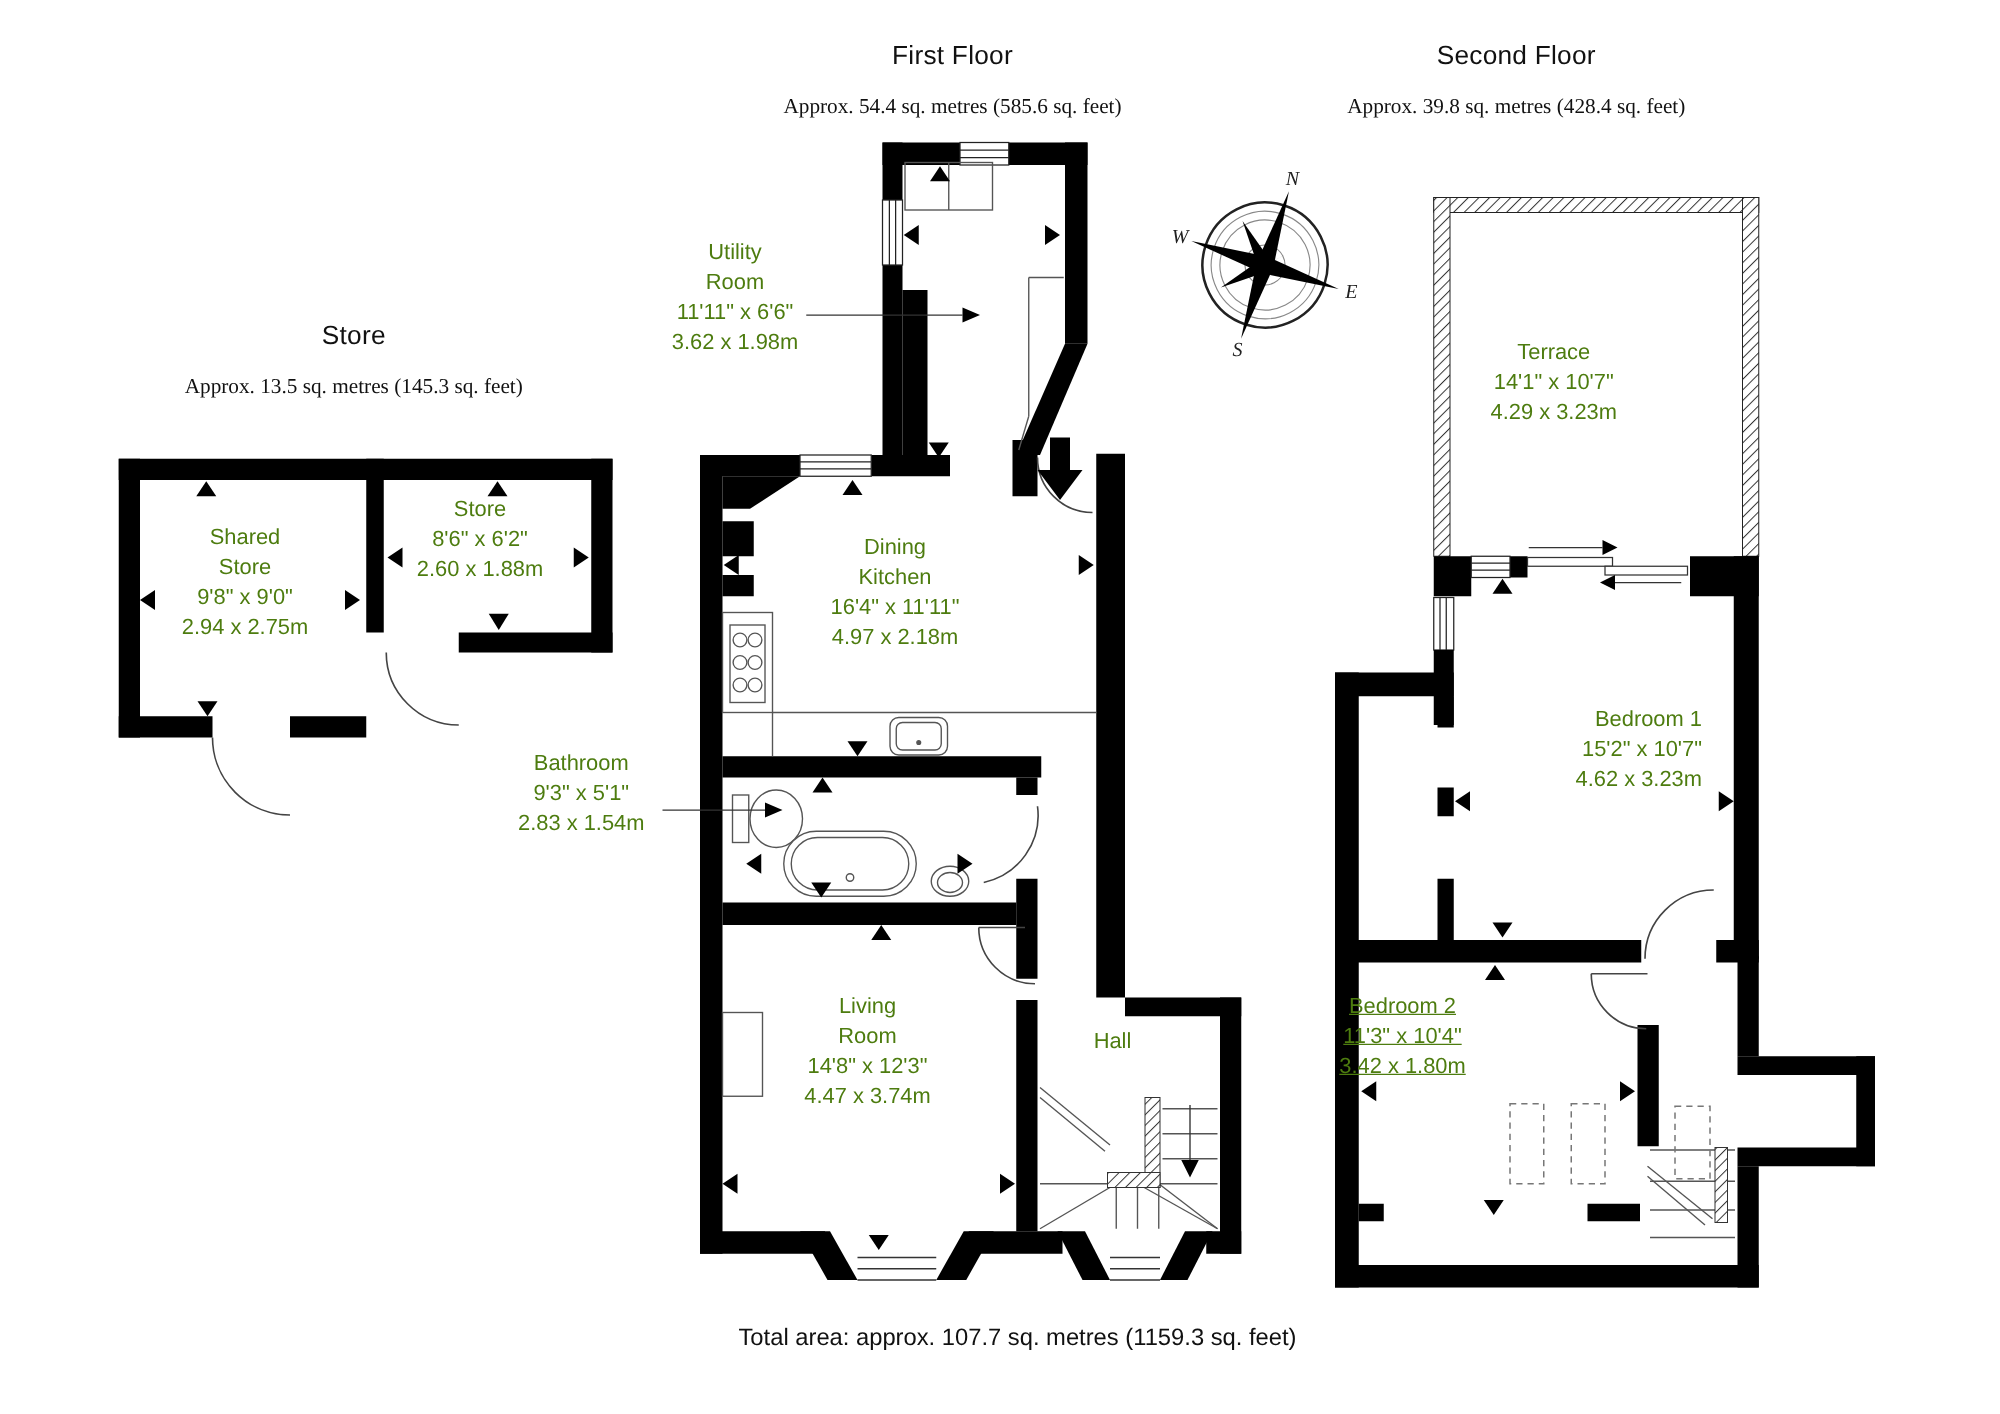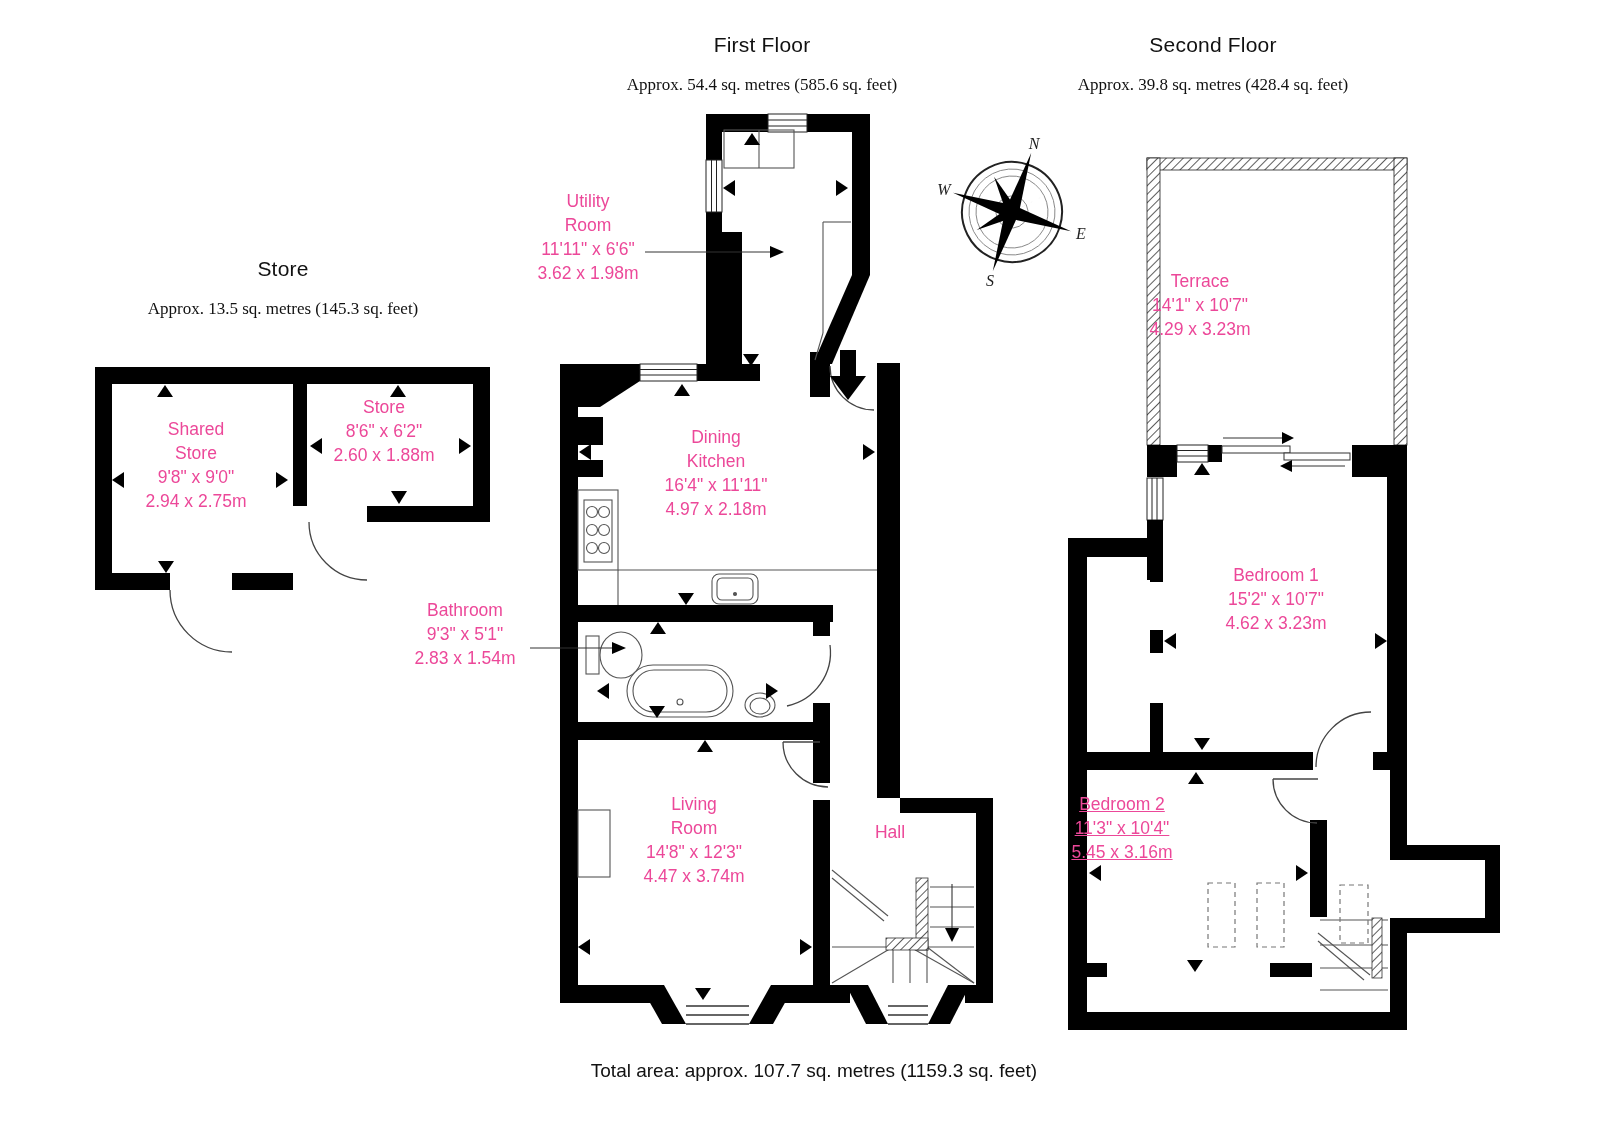--- a/index.html
+++ b/index.html
@@ -3,21 +3,21 @@
 <meta charset="utf-8">
 <style>
   html,body{margin:0;padding:0;background:#ffffff;}
   .canvas{position:relative;width:1600px;height:1131px;background:#ffffff;
           font-family:"Liberation Sans",sans-serif;overflow:hidden;}
   .plan-svg{position:absolute;left:0;top:0;}
   .floor-header{position:absolute;transform:translateX(-50%);text-align:center;white-space:nowrap;color:#111;}
   .floor-header .t{font-size:21px;letter-spacing:.2px;}
   .floor-header .a{font-family:"Liberation Serif",serif;font-size:17px;margin-top:18px;}
   .room-label{position:absolute;transform:translate(-50%,-50%);text-align:center;
-              font-size:17.5px;line-height:24px;color:#ec4899;white-space:nowrap;z-index:3;}
+              font-size:17.5px;line-height:24px;color:#4d7c0f;white-space:nowrap;z-index:3;}
   .room-label .rname{white-space:pre-line;}
   .total{position:absolute;transform:translateX(-50%);font-size:19px;color:#111;white-space:nowrap;margin-left:19px;}
   .compass-letter{position:absolute;transform:translate(-50%,-50%);
                   font-family:"Liberation Serif",serif;font-style:italic;font-size:16px;color:#222;z-index:3;}
 </style>
 </head>
 <body>
 
 <div class="canvas">
 
@@ -362,34 +362,34 @@
   </div>
   <div class="room-label" style="left:694px;top:840px;">
     <div class="rname">Living
 Room</div>
     <div>14'8" x 12'3"</div>
     <div>4.47 x 3.74m</div>
   </div>
   <div class="room-label" style="left:890px;top:832px;">
     <div class="rname">Hall</div>
   </div>
-  <div class="room-label" style="left:1200px;top:305px;">
+  <div class="room-label" style="left:1243px;top:305px;">
     <div class="rname">Terrace</div>
     <div>14'1" x 10'7"</div>
     <div>4.29 x 3.23m</div>
   </div>
-  <div class="room-label" style="left:1276px;top:599px;">
+  <div class="room-label" style="left:1311px;top:599px;text-align:right;">
     <div class="rname">Bedroom 1</div>
     <div>15'2" x 10'7"</div>
     <div>4.62 x 3.23m</div>
   </div>
   <div class="room-label" style="left:1122px;top:828px;text-decoration:underline;">
     <div class="rname">Bedroom 2</div>
     <div>11'3" x 10'4"</div>
-    <div>5.45 x 3.16m</div>
+    <div>3.42 x 1.80m</div>
   </div>
 
   <div class="compass-letter" style="left:1034px;top:144px;">N</div>
   <div class="compass-letter" style="left:1081px;top:234px;">E</div>
   <div class="compass-letter" style="left:990px;top:281px;">S</div>
   <div class="compass-letter" style="left:944px;top:190px;">W</div>
 
   <div class="total" style="left:795px;top:1060px;">Total area: approx. 107.7 sq. metres (1159.3 sq. feet)</div>
 
 </div>

